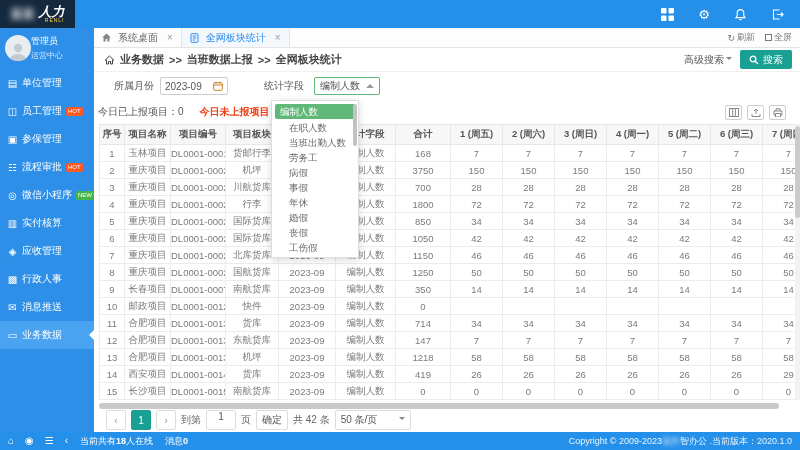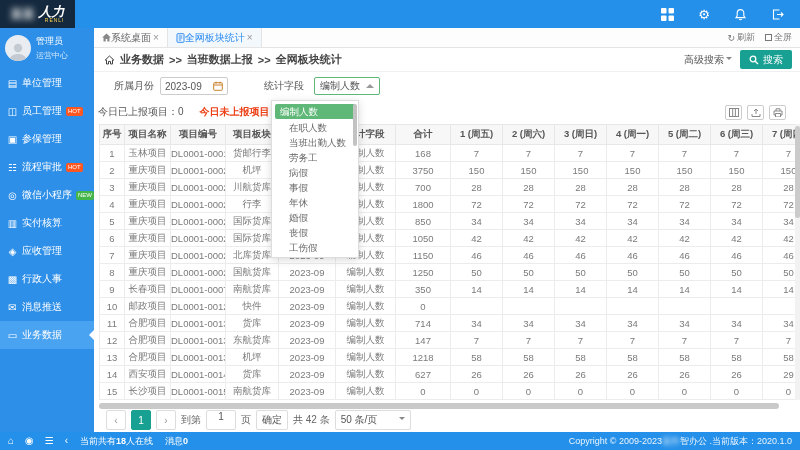--- a/index.html
+++ b/index.html
@@ -14,36 +14,36 @@
   .logo-txt{display:flex;flex-direction:column;align-items:flex-end;line-height:1}
   .logo-name{font-size:13px;font-weight:bold;font-style:italic}
   .logo-sub{font-size:5px;letter-spacing:1px;color:#ffd24d}
   .top-icons{margin-left:auto;display:flex;align-items:center;gap:24px;padding-right:16px;color:#fff}
   .top-icons svg,.top-icons span{cursor:pointer;display:block}
   .gear-glyph{font-size:13px;line-height:1}
 
   
   .main{flex:1;display:flex;min-height:0}
   .sidebar{flex:0 0 75px;background:#2D8FE8;color:#fff;display:flex;flex-direction:column}
-  .userbox{padding:7px 5px 8px;display:flex;gap:5px}
+  .userbox{padding:7px 5px 8px;display:flex;}
   .avatar{width:26px;height:26px;border-radius:50%;background:#e9edf1;flex:0 0 26px;overflow:hidden;display:flex;align-items:flex-end;justify-content:center}
   .user-meta{display:flex;flex-direction:column;gap:2px}
   .user-name{font-size:9px}
   .user-dept{font-size:8px;color:#cfe6fb}
   .nav{flex:1}
   .nav-item{height:28px;display:flex;align-items:center;padding-left:7px;font-size:10px;gap:4px;position:relative;cursor:pointer;white-space:nowrap}
   .nav-item.active{background:#4AA3F0}
   .nav-item.active:after{content:"";position:absolute;right:0;top:50%;margin-top:-5px;border:5px solid transparent;border-right-color:#fff}
   .nav-icon{font-size:10px;width:11px;text-align:center;flex:0 0 11px}
   .badge{font-size:6px;padding:0 2px;border-radius:2px;height:9px;line-height:9px;color:#fff}
 
   
   .content{flex:1;display:flex;flex-direction:column;background:#fff;position:relative;min-width:0}
   .tabbar{flex:0 0 20px;background:#fdfdfd;border-bottom:1px solid #e4e4e4;display:flex;align-items:stretch;font-size:10px;color:#666}
-  .tab{display:flex;align-items:center;gap:0;padding:0 8px;border-right:1px solid #e4e4e4;cursor:pointer}
+  .tab{display:flex;align-items:center;gap:7px;padding:0 8px;border-right:1px solid #e4e4e4;cursor:pointer}
   .tab.active{color:#2d8cf0;background:#f3f8fd}
   .tab-close{color:#999;font-size:10px;margin-left:2px}
   .tab-actions{margin-left:auto;display:flex;gap:10px;align-items:center;padding-right:8px;color:#777;font-size:9px}
   .tab-action{display:flex;align-items:center;gap:2px;cursor:pointer}
   .fs-box{width:7px;height:7px;border:1px solid #777;display:inline-block}
 
   .crumbrow{flex:0 0 24px;display:flex;align-items:center;padding:0 8px 0 10px;border-bottom:1px solid #f0f0f0;font-size:11px;color:#444;font-weight:bold;gap:5px}
   .crumb-right{margin-left:auto;display:flex;align-items:center;gap:8px;font-weight:normal}
   .adv{font-size:10px;color:#555;cursor:pointer}
   .caret-down{display:inline-block;width:0;height:0;border:3px solid transparent;border-top-color:#888;margin-left:2px;vertical-align:middle}
@@ -519,21 +519,21 @@
                 <td>58</td>
                 <td>58</td>
               </tr>
               <tr>
                 <td>14</td>
                 <td>西安项目</td>
                 <td>DL0001-0014</td>
                 <td>货库</td>
                 <td>2023-09</td>
                 <td>编制人数</td>
-                <td>627</td>
+                <td>419</td>
                 <td>26</td>
                 <td>26</td>
                 <td>26</td>
                 <td>26</td>
                 <td>26</td>
                 <td>26</td>
                 <td>29</td>
               </tr>
               <tr>
                 <td>15</td>

